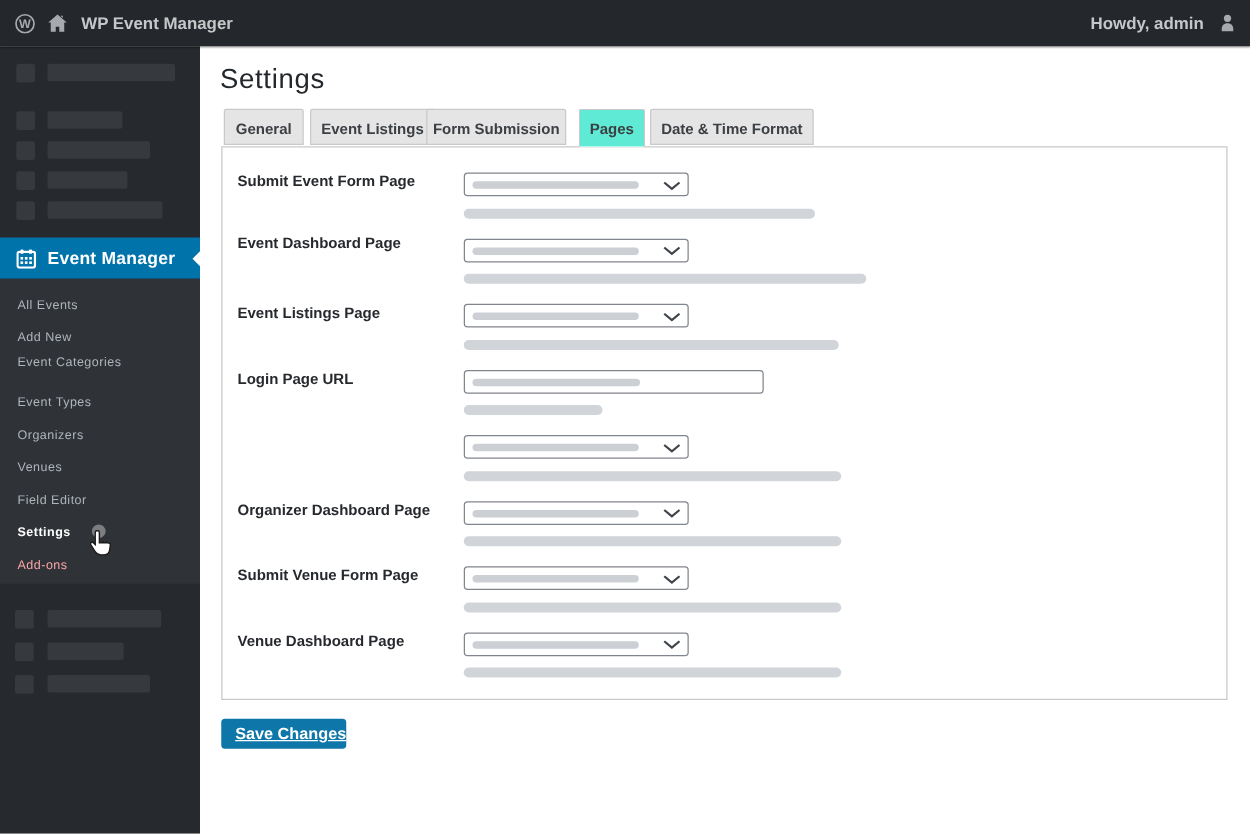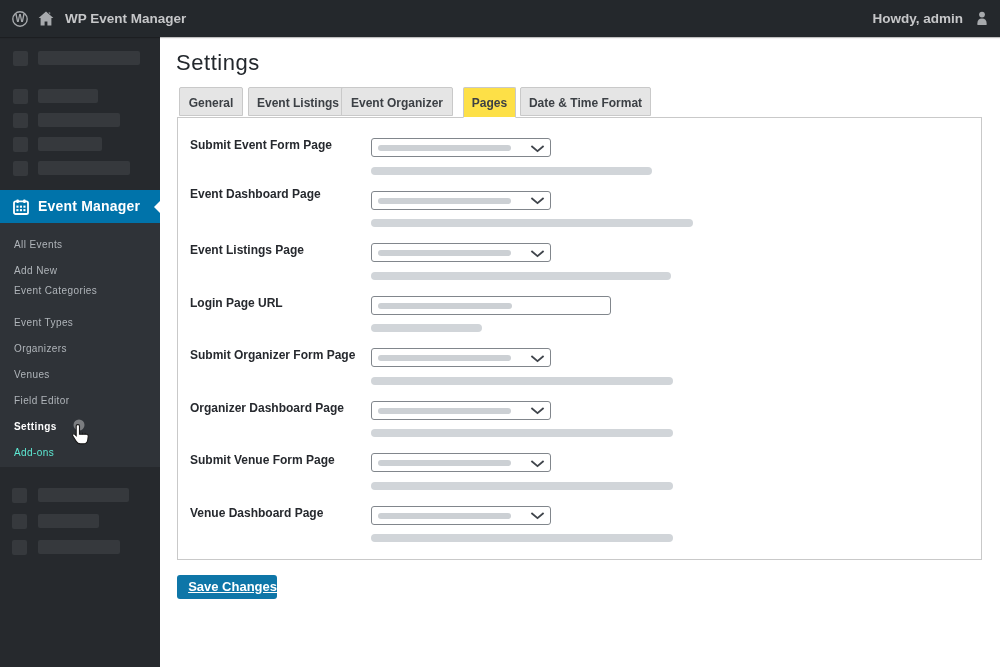--- a/index.html
+++ b/index.html
@@ -28,21 +28,21 @@
   .smi { position:absolute; left:14px; height:26px; line-height:26px; font-size:10px;
     color:#b0b5ba; letter-spacing:.4px; white-space:nowrap;text-align:right; }
 
   
   #content { position:absolute; left:160px; top:37px; width:840px; height:630px; background:#fff; }
   h1 { position:absolute; left:16px; top:12.5px; font-size:22px; font-weight:500; color:#23282d;
     letter-spacing:.55px; }
   .tab { position:absolute; top:50px; height:29px; line-height:30px; text-align:center;
     background:#e5e5e5; border:1px solid #c9c9c9; border-radius:2px 2px 0 0; color:#3c4045; font-size:12px;
     font-weight:bold; white-space:nowrap; z-index:2; }
-  .tab.active { background:#fde047; border-bottom-color:#fff; height:31px; }
+  .tab.active { background:#5eead4; border-bottom-color:#fff; height:31px; }
   #panel { position:absolute; left:17px; top:80px; width:805px; height:443px;
     background:#fff; border:1px solid #c9c9c9; }
   .flabel { position:absolute; left:30px; font-size:12px; font-weight:bold; color:#26292e;
     height:19px; line-height:19px; white-space:nowrap; }
   .fsel { position:absolute; left:211px; width:180px; height:19px; background:#fff;
     border:1px solid #81868c; border-radius:3px; }
   .fsel .ph { position:absolute; left:6px; top:6px; width:133px; height:6px;
     background:#ccd0d4; border-radius:3px; }
   .fsel svg { position:absolute; right:5px; top:5.5px; }
   .ftext { position:absolute; left:211px; width:240px; height:19px; background:#fff;
@@ -108,21 +108,21 @@
 
     <div id="submenu">
       <div class="smi" style="top:9px">All Events</div>
       <div class="smi" style="top:35px">Add New</div>
       <div class="smi" style="top:55px">Event Categories</div>
       <div class="smi" style="top:87px">Event Types</div>
       <div class="smi" style="top:113px">Organizers</div>
       <div class="smi" style="top:139px">Venues</div>
       <div class="smi" style="top:165px">Field Editor</div>
       <div class="smi" style="top:191px;color:#fff;font-weight:bold">Settings</div>
-      <div class="smi" style="top:217px;color:#5eead4">Add-ons</div>
+      <div class="smi" style="top:217px;color:#fca5a5">Add-ons</div>
     </div>
 
     <svg class="abs" style="left:71px;top:381px" width="22" height="28" viewBox="0 0 22 28">
       <circle cx="8" cy="7" r="5.5" fill="#7b7d80"></circle>
       <path d="M6.5 6.6c-.75 0-1.3.6-1.3 1.3v9.8l-1.6-1.5c-.8-.75-2.1-.15-2.1.9 0 .34.11.67.34.95l3.3 5.3c1 1.6 2.3 2.5 4.3 2.5h2.9c2.3 0 4.1-1.6 4.4-3.9l.5-3.6c.17-1.1-.65-2.05-1.75-2.05h-7.0V7.9c0-.7-.55-1.3-1.3-1.3z" fill="#fff" stroke="#1b1b1b" stroke-width="1.1"></path>
       <path d="M11.5 16.2v-1.6 M14.2 16.2v-1.3" stroke="#1b1b1b" stroke-width="1" fill="none"></path>
     </svg>
 
     <div class="skel-sq" style="left:12px;top:451px"></div>
     <div class="skel-bar" style="left:38px;top:451px;width:91px"></div>
@@ -130,21 +130,21 @@
     <div class="skel-bar" style="left:38px;top:477px;width:61px"></div>
     <div class="skel-sq" style="left:12px;top:503px"></div>
     <div class="skel-bar" style="left:38px;top:503px;width:82px"></div>
   </div>
 
   <div id="content">
     <h1>Settings</h1>
 
     <div class="tab" style="left:19px;width:64px">General</div>
     <div class="tab" style="left:87.5px;width:101px">Event Listings</div>
-    <div class="tab" style="left:181px;width:112px">Event Organizer</div>
+    <div class="tab" style="left:181px;width:112px">Form Submission</div>
     <div class="tab active" style="left:303px;width:53px">Pages</div>
     <div class="tab" style="left:360px;width:131px">Date &amp; Time Format</div>
 
     <div id="panel"></div>
 
     <div class="flabel" style="top:99px">Submit Event Form Page</div>
     <div class="fsel" style="top:101px">
         <div class="ph"></div>
       <svg width="15" height="8" viewBox="0 0 15 8">
           <path d="M1.4 1l6.1 5.1L13.6 1" fill="none" stroke="#3f444b" stroke-width="1.8"></path>
@@ -169,21 +169,20 @@
         </svg>
     </div>
     <div class="desc" style="top:234.5px;width:300px"></div>
 
     <div class="flabel" style="top:256.5px">Login Page URL</div>
     <div class="ftext" style="top:258.5px">
         <div class="ph"></div>
       </div>
     <div class="desc" style="top:287px;width:111px"></div>
 
-    <div class="flabel" style="top:309px">Submit Organizer Form Page</div>
     <div class="fsel" style="top:311px">
         <div class="ph"></div>
       <svg width="15" height="8" viewBox="0 0 15 8">
           <path d="M1.4 1l6.1 5.1L13.6 1" fill="none" stroke="#3f444b" stroke-width="1.8"></path>
         </svg>
     </div>
     <div class="desc" style="top:339.5px;width:302px"></div>
 
     <div class="flabel" style="top:361.5px">Organizer Dashboard Page</div>
     <div class="fsel" style="top:363.5px">

